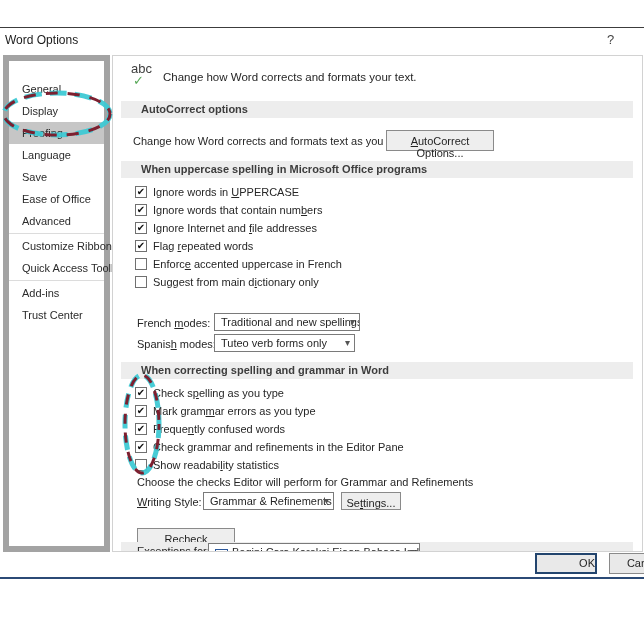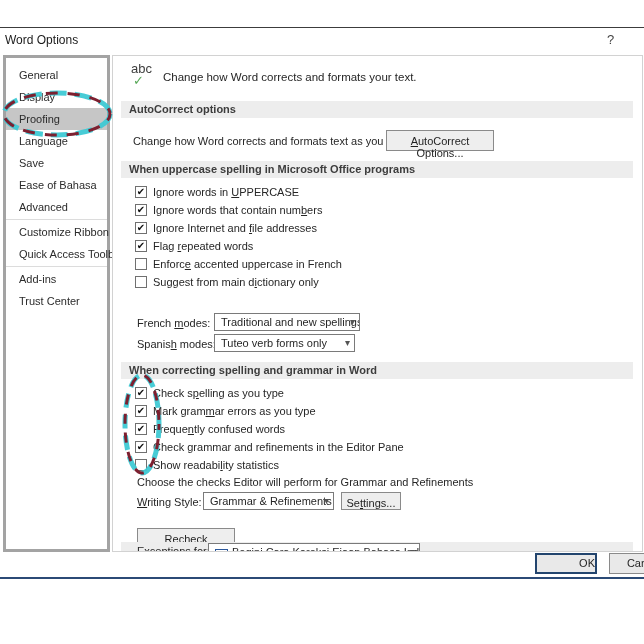--- a/index.html
+++ b/index.html
@@ -7,35 +7,35 @@
     width:644px;height:644px;position:relative;overflow:hidden;
     background:#ffffff;color:#262626;
     font-family:"Liberation Sans","DejaVu Sans",sans-serif;font-size:11px;
   }
   .topline{position:absolute;left:0;top:27px;width:644px;height:1px;background:#3c3c3c}
   .win-title{position:absolute;left:5px;top:33px;font-size:12px;color:#1a1a1a}
   .help-btn{position:absolute;left:607px;top:32px;font-size:13px;color:#444;cursor:default}
 
   
   .sidebar{position:absolute;left:3px;top:55px;width:107px;height:497px;
-    border:3px solid #a3a3a3;background:#fff;box-sizing:border-box;padding-top:6px}
+    border:6px solid #a3a3a3;background:#fff;box-sizing:border-box;padding-top:17px}
   .side-item{height:22px;line-height:22px;padding-left:13px;color:#2b2b2b;cursor:default;white-space:nowrap}
   .side-item.selected{background:#c6c6c6}
   .side-divider{height:1px;background:#dcdcdc;margin:1px 0}
 
   
   .mainpanel{position:absolute;left:112px;top:55px;width:531px;height:497px;
     border:1px solid #d2d2d2;background:#fff;box-sizing:border-box;overflow:hidden}
   .abc-icon{position:absolute;left:18px;top:5px;width:30px;height:28px;color:#3d3d3d}
   .abc-txt{font-size:13px;letter-spacing:0}
   .abc-check{position:absolute;left:2px;top:12px;color:#57a857;font-size:13px;font-weight:bold}
   .intro-text{position:absolute;left:50px;top:15px;font-size:11.5px}
 
   .secbar{position:absolute;left:8px;width:512px;height:17px;line-height:17px;
-    background:#ededed;color:#3d3d3d;font-weight:bold;padding-left:8px;box-sizing:border-box}
+    background:#ededed;color:#3d3d3d;font-weight:bold;padding-left:20px;box-sizing:border-box}
 
   .rowtext{position:absolute;white-space:nowrap}
   .btn{position:absolute;background:#eeeeee;border:1px solid #8a8a8a;box-sizing:border-box;
     text-align:center;color:#1f1f1f;font-size:11px;font-family:inherit;padding:4px;cursor:default}
   .checkbox{position:absolute;width:12px;height:12px;border:1px solid #707070;background:#fff;
     box-sizing:border-box;text-align:center;line-height:10px;font-size:10px;color:#111;cursor:default}
   .dropdown{position:absolute;height:18px;border:1px solid #7a7a7a;background:#fff;box-sizing:border-box;
     line-height:16px;padding-left:6px;white-space:nowrap;overflow:hidden;cursor:default}
   .dd-caret{position:absolute;right:4px;top:0;color:#555;font-size:10px;line-height:16px}
   .doc-icon{display:inline-block;width:11px;height:11px;margin-right:4px;vertical-align:-1px;
@@ -58,21 +58,21 @@
 <div class="topline"></div>
 <div class="win-title">Word Options</div>
 <div class="help-btn">?</div>
 
 <div class="sidebar">
   <div class="side-item">General</div>
   <div class="side-item">Display</div>
   <div class="side-item selected">Proofing</div>
   <div class="side-item">Language</div>
   <div class="side-item">Save</div>
-  <div class="side-item">Ease of Bahasa</div>
+  <div class="side-item">Ease of Office</div>
   <div class="side-item">Advanced</div>
   <div class="side-divider"></div>
   <div class="side-item">Customize Ribbon</div>
   <div class="side-item">Quick Access Toolbar</div>
   <div class="side-divider"></div>
   <div class="side-item">Add-ins</div>
   <div class="side-item">Trust Center</div>
 </div>
 
 <div class="mainpanel">

